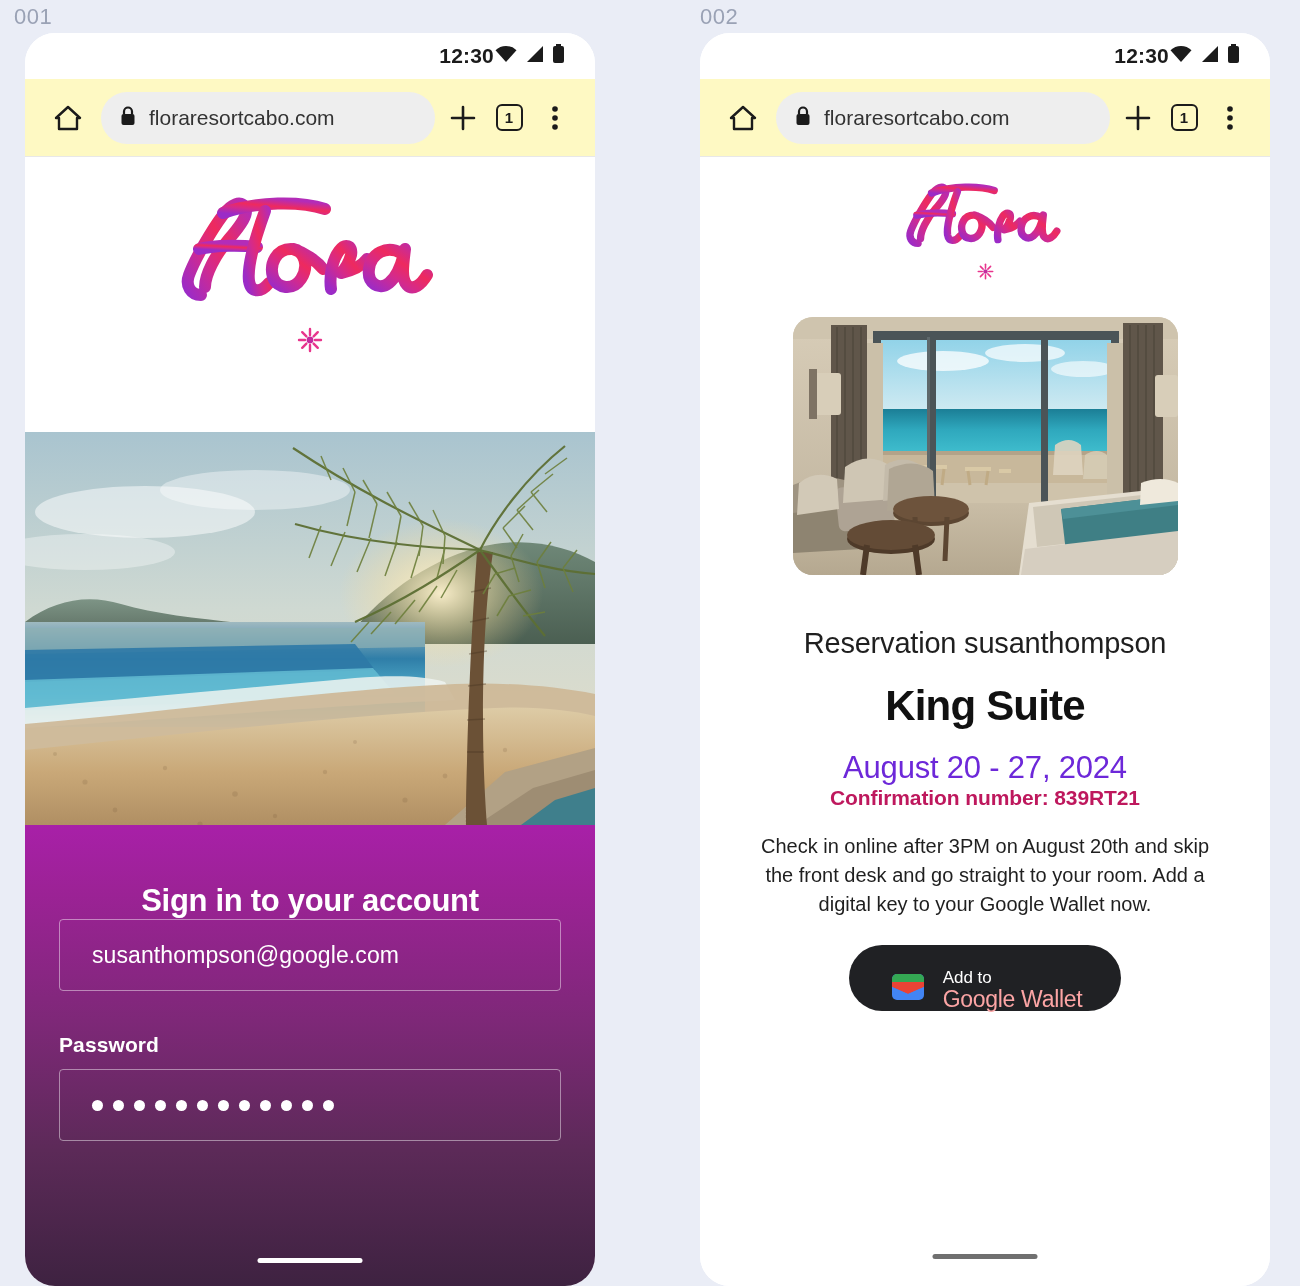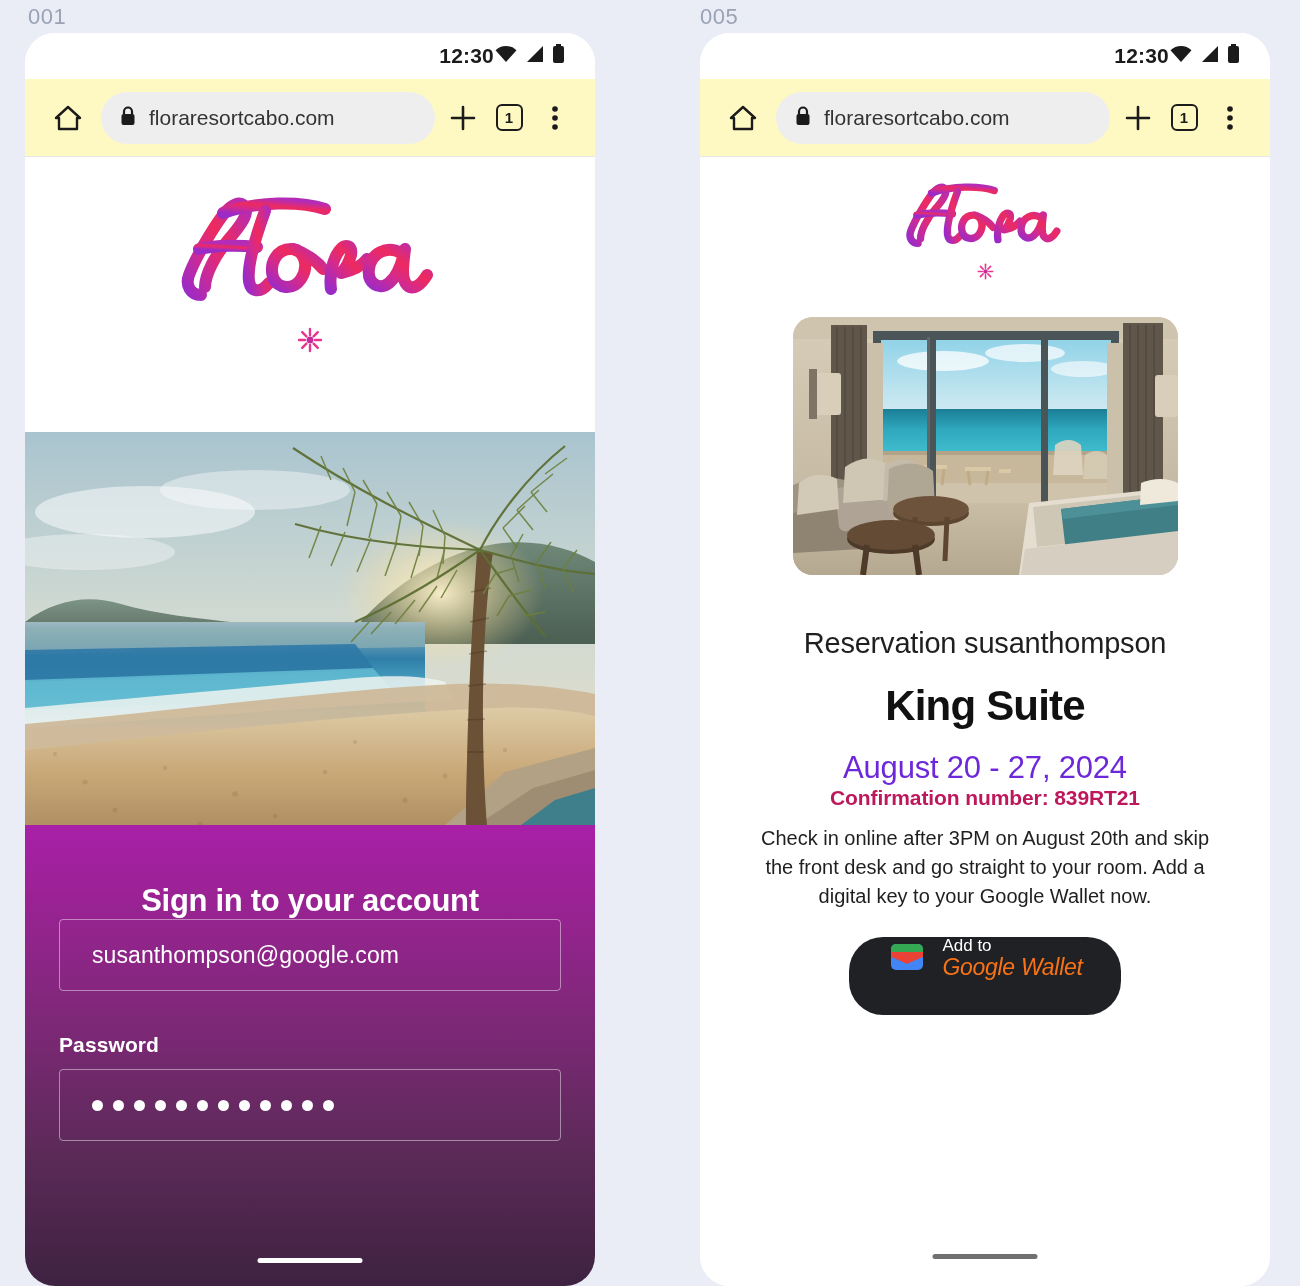--- a/index.html
+++ b/index.html
@@ -13,21 +13,21 @@
     position: relative;
   }
 
   .frame-label {
     position: absolute;
     font-size: 22px;
     color: #9aa2b5;
     font-family: "Liberation Sans", sans-serif;
     letter-spacing: 0.5px;
   }
-  #label-001 { left: 28px; top: 4px; }
+  #label-001 { left: 14px; top: 4px; }
   #label-002 { left: 700px; top: 4px; }
 
   .phone {
     position: absolute;
     width: 570px;
     height: 1253px;
     background: #ffffff;
     border-radius: 30px;
     overflow: hidden;
     top: 33px;
@@ -197,44 +197,44 @@
   .res-conf {
     font-size: 21px;
     font-weight: bold;
     color: #be185d;
     letter-spacing: -0.1px;
   }
   .res-desc {
     font-size: 20px;
     line-height: 1.45;
     color: #1f1f1f;
-    margin-top: 14px;
+    margin-top: 22px;
     padding: 0 6px;
   }
   .wallet-btn {
     margin: 26px auto 0;
     width: 272px;
-    height: 78px;
+    height: 66px;
     background: #202124;
     border-radius: 34px;
     display: flex;
-    align-items: flex-start;
+    align-items: flex-end;
     justify-content: center;
     gap: 15px;
     cursor: pointer;
   }
   .wallet-labels { text-align: left; line-height: 1.05; }
   .wallet-l1 { color: #ffffff; font-size: 17px; }
-  .wallet-l2 { color: #f97316; font-size: 23px; letter-spacing: -0.3px; font-style: italic; }
+  .wallet-l2 { color: #fca5a5; font-size: 23px; letter-spacing: -0.3px; }
 </style>
 </head>
 <body>
 
 <div class="frame-label" id="label-001">001</div>
-<div class="frame-label" id="label-002">005</div>
+<div class="frame-label" id="label-002">002</div>
 
 <div class="phone" id="phone-001">
 
   <div class="status-bar">
     <div class="status-time">12:30</div>
     <div class="status-icons">
       <span>
         <svg width="24" height="18" viewBox="0 0 24 18">
             <path d="M12 17 L1.5 5.2 A15 15 0 0 1 22.5 5.2 Z" fill="#1b1b1b"></path>
           </svg>

